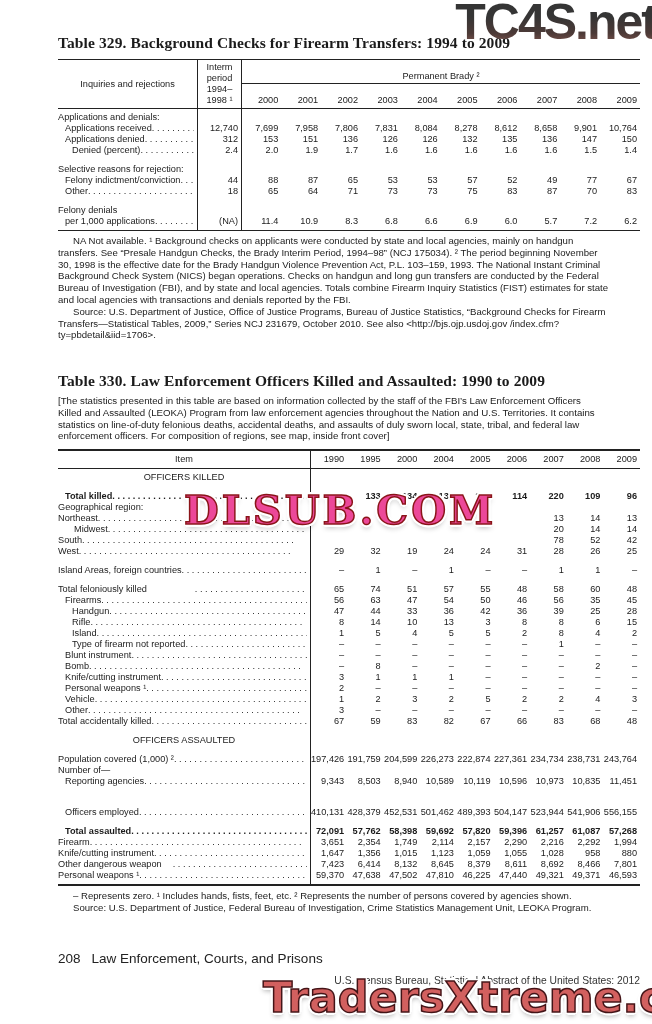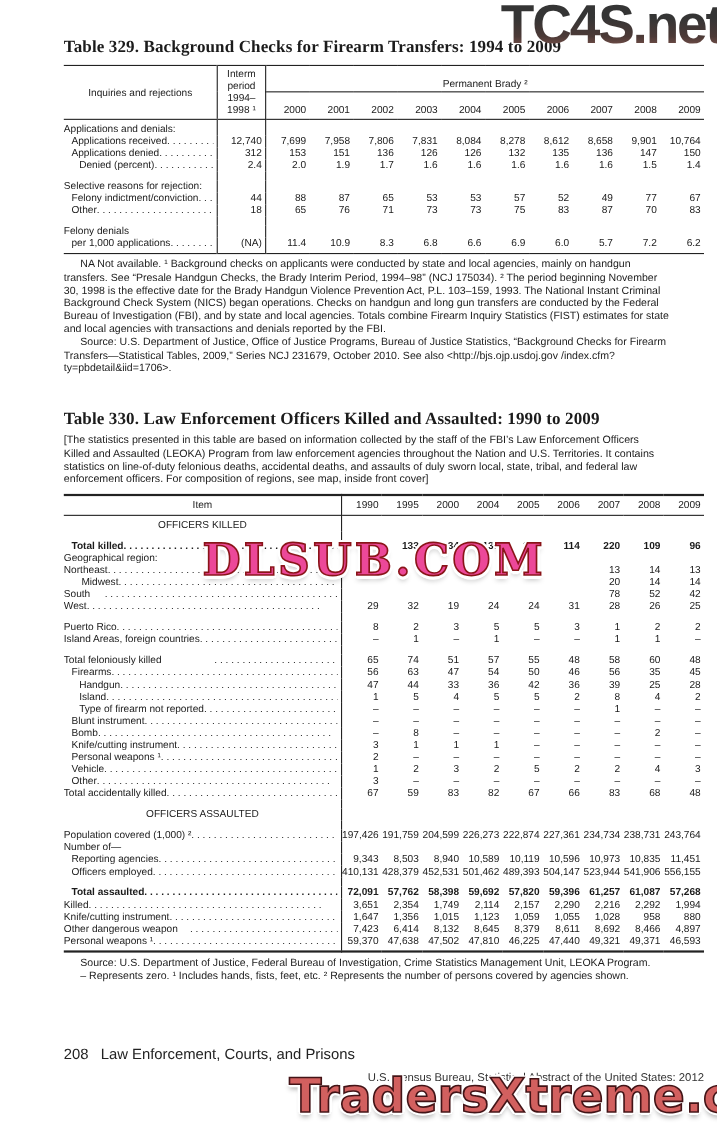--- a/index.html
+++ b/index.html
@@ -223,21 +223,21 @@
           </tr>
           <tr>
             <td class="stub">
               <div class="lw" style="padding-left: 7px;">
                 <span class="lbl">Other</span>
                 <span class="dots"></span>
               </div>
             </td>
             <td class="v">18</td>
             <td class="v">65</td>
-            <td class="v">76</td>
+            <td class="v">64</td>
             <td class="v">71</td>
             <td class="v">73</td>
             <td class="v">73</td>
             <td class="v">75</td>
             <td class="v">83</td>
             <td class="v">87</td>
             <td class="v">70</td>
             <td class="v">83</td>
           </tr>
           <tr class="spacer">
@@ -404,21 +404,21 @@
             <td class="v"></td>
             <td class="v"></td>
             <td class="v"></td>
             <td class="v"></td>
             <td class="v">20</td>
             <td class="v">14</td>
             <td class="v">14</td>
           </tr>
           <tr>
             <td class="stub">
-              <div class="lw" style="padding-left: 0px; text-align: right;">
+              <div class="lw" style="padding-left: 0px;">
                 <span class="lbl">South</span>
                 <span class="dots"></span>
               </div>
             </td>
             <td class="v"></td>
             <td class="v"></td>
             <td class="v"></td>
             <td class="v"></td>
             <td class="v"></td>
             <td class="v"></td>
@@ -451,37 +451,20 @@
             <td class="v"></td>
             <td class="v"></td>
             <td class="v"></td>
             <td class="v"></td>
             <td class="v"></td>
             <td class="v"></td>
           </tr>
           <tr>
             <td class="stub">
               <div class="lw" style="padding-left: 0px;">
-                <span class="lbl">Puerto Rico</span>
-                <span class="dots"></span>
-              </div>
-            </td>
-            <td class="v">8</td>
-            <td class="v">2</td>
-            <td class="v">3</td>
-            <td class="v">5</td>
-            <td class="v">5</td>
-            <td class="v">3</td>
-            <td class="v">1</td>
-            <td class="v">2</td>
-            <td class="v">2</td>
-          </tr>
-          <tr>
-            <td class="stub">
-              <div class="lw" style="padding-left: 0px;">
                 <span class="lbl">Island Areas, foreign countries</span>
                 <span class="dots"></span>
               </div>
             </td>
             <td class="v">–</td>
             <td class="v">1</td>
             <td class="v">–</td>
             <td class="v">1</td>
             <td class="v">–</td>
             <td class="v">–</td>
@@ -548,20 +531,37 @@
             <td class="v">36</td>
             <td class="v">42</td>
             <td class="v">36</td>
             <td class="v">39</td>
             <td class="v">25</td>
             <td class="v">28</td>
           </tr>
           <tr>
             <td class="stub">
               <div class="lw" style="padding-left: 14px;">
+                <span class="lbl">Rifle</span>
+                <span class="dots"></span>
+              </div>
+            </td>
+            <td class="v">8</td>
+            <td class="v">14</td>
+            <td class="v">10</td>
+            <td class="v">13</td>
+            <td class="v">3</td>
+            <td class="v">8</td>
+            <td class="v">8</td>
+            <td class="v">6</td>
+            <td class="v">15</td>
+          </tr>
+          <tr>
+            <td class="stub">
+              <div class="lw" style="padding-left: 14px;">
                 <span class="lbl">Island</span>
                 <span class="dots"></span>
               </div>
             </td>
             <td class="v">1</td>
             <td class="v">5</td>
             <td class="v">4</td>
             <td class="v">5</td>
             <td class="v">5</td>
             <td class="v">2</td>
@@ -786,21 +786,21 @@
             <td class="v">8,940</td>
             <td class="v">10,589</td>
             <td class="v">10,119</td>
             <td class="v">10,596</td>
             <td class="v">10,973</td>
             <td class="v">10,835</td>
             <td class="v">11,451</td>
           </tr>
           <tr>
             <td class="stub">
-              <div class="lw" style="padding-left: 7px;">
+              <div class="lw" style="padding-left: 7px; margin-top: 20px;">
                 <span class="lbl">Officers employed</span>
                 <span class="dots"></span>
               </div>
             </td>
             <td class="v">410,131</td>
             <td class="v">428,379</td>
             <td class="v">452,531</td>
             <td class="v">501,462</td>
             <td class="v">489,393</td>
             <td class="v">504,147</td>
@@ -833,21 +833,21 @@
             <td class="v bold">59,692</td>
             <td class="v bold">57,820</td>
             <td class="v bold">59,396</td>
             <td class="v bold">61,257</td>
             <td class="v bold">61,087</td>
             <td class="v bold">57,268</td>
           </tr>
           <tr>
             <td class="stub">
               <div class="lw" style="padding-left: 0px;">
-                <span class="lbl">Killed</span>
+                <span class="lbl">Firearm</span>
                 <span class="dots"></span>
               </div>
             </td>
             <td class="v">3,651</td>
             <td class="v">2,354</td>
             <td class="v">1,749</td>
             <td class="v">2,114</td>
             <td class="v">2,157</td>
             <td class="v">2,290</td>
             <td class="v">2,216</td>
@@ -879,21 +879,21 @@
               </div>
             </td>
             <td class="v">7,423</td>
             <td class="v">6,414</td>
             <td class="v">8,132</td>
             <td class="v">8,645</td>
             <td class="v">8,379</td>
             <td class="v">8,611</td>
             <td class="v">8,692</td>
             <td class="v">8,466</td>
-            <td class="v">4,897</td>
+            <td class="v">7,801</td>
           </tr>
           <tr>
             <td class="stub">
               <div class="lw" style="padding-left: 0px;">
                 <span class="lbl">Personal weapons ¹</span>
                 <span class="dots"></span>
               </div>
             </td>
             <td class="v">59,370</td>
             <td class="v">47,638</td>
@@ -901,22 +901,22 @@
             <td class="v">47,810</td>
             <td class="v">46,225</td>
             <td class="v">47,440</td>
             <td class="v">49,321</td>
             <td class="v">49,371</td>
             <td class="v">46,593</td>
           </tr>
         </tbody>
     </table>
     <div class="fn">
+      <p>– Represents zero. ¹ Includes hands, fists, feet, etc. ² Represents the number of persons covered by agencies shown.</p>
       <p>Source: U.S. Department of Justice, Federal Bureau of Investigation, Crime Statistics Management Unit, LEOKA Program.</p>
-      <p>– Represents zero. ¹ Includes hands, fists, feet, etc. ² Represents the number of persons covered by agencies shown.</p>
     </div>
   </div>
 
   <div class="footer-line1">
     <span>208</span><span class="sec">Law Enforcement, Courts, and Prisons</span>
   </div>
   <div class="footer-line2">U.S. Census Bureau, Statistical Abstract of the United States: 2012</div>
 
   <div class="wm" id="wm-top">TC4S.net</div>
   <div class="wm" id="wm-mid">DLSUB.COM</div>

